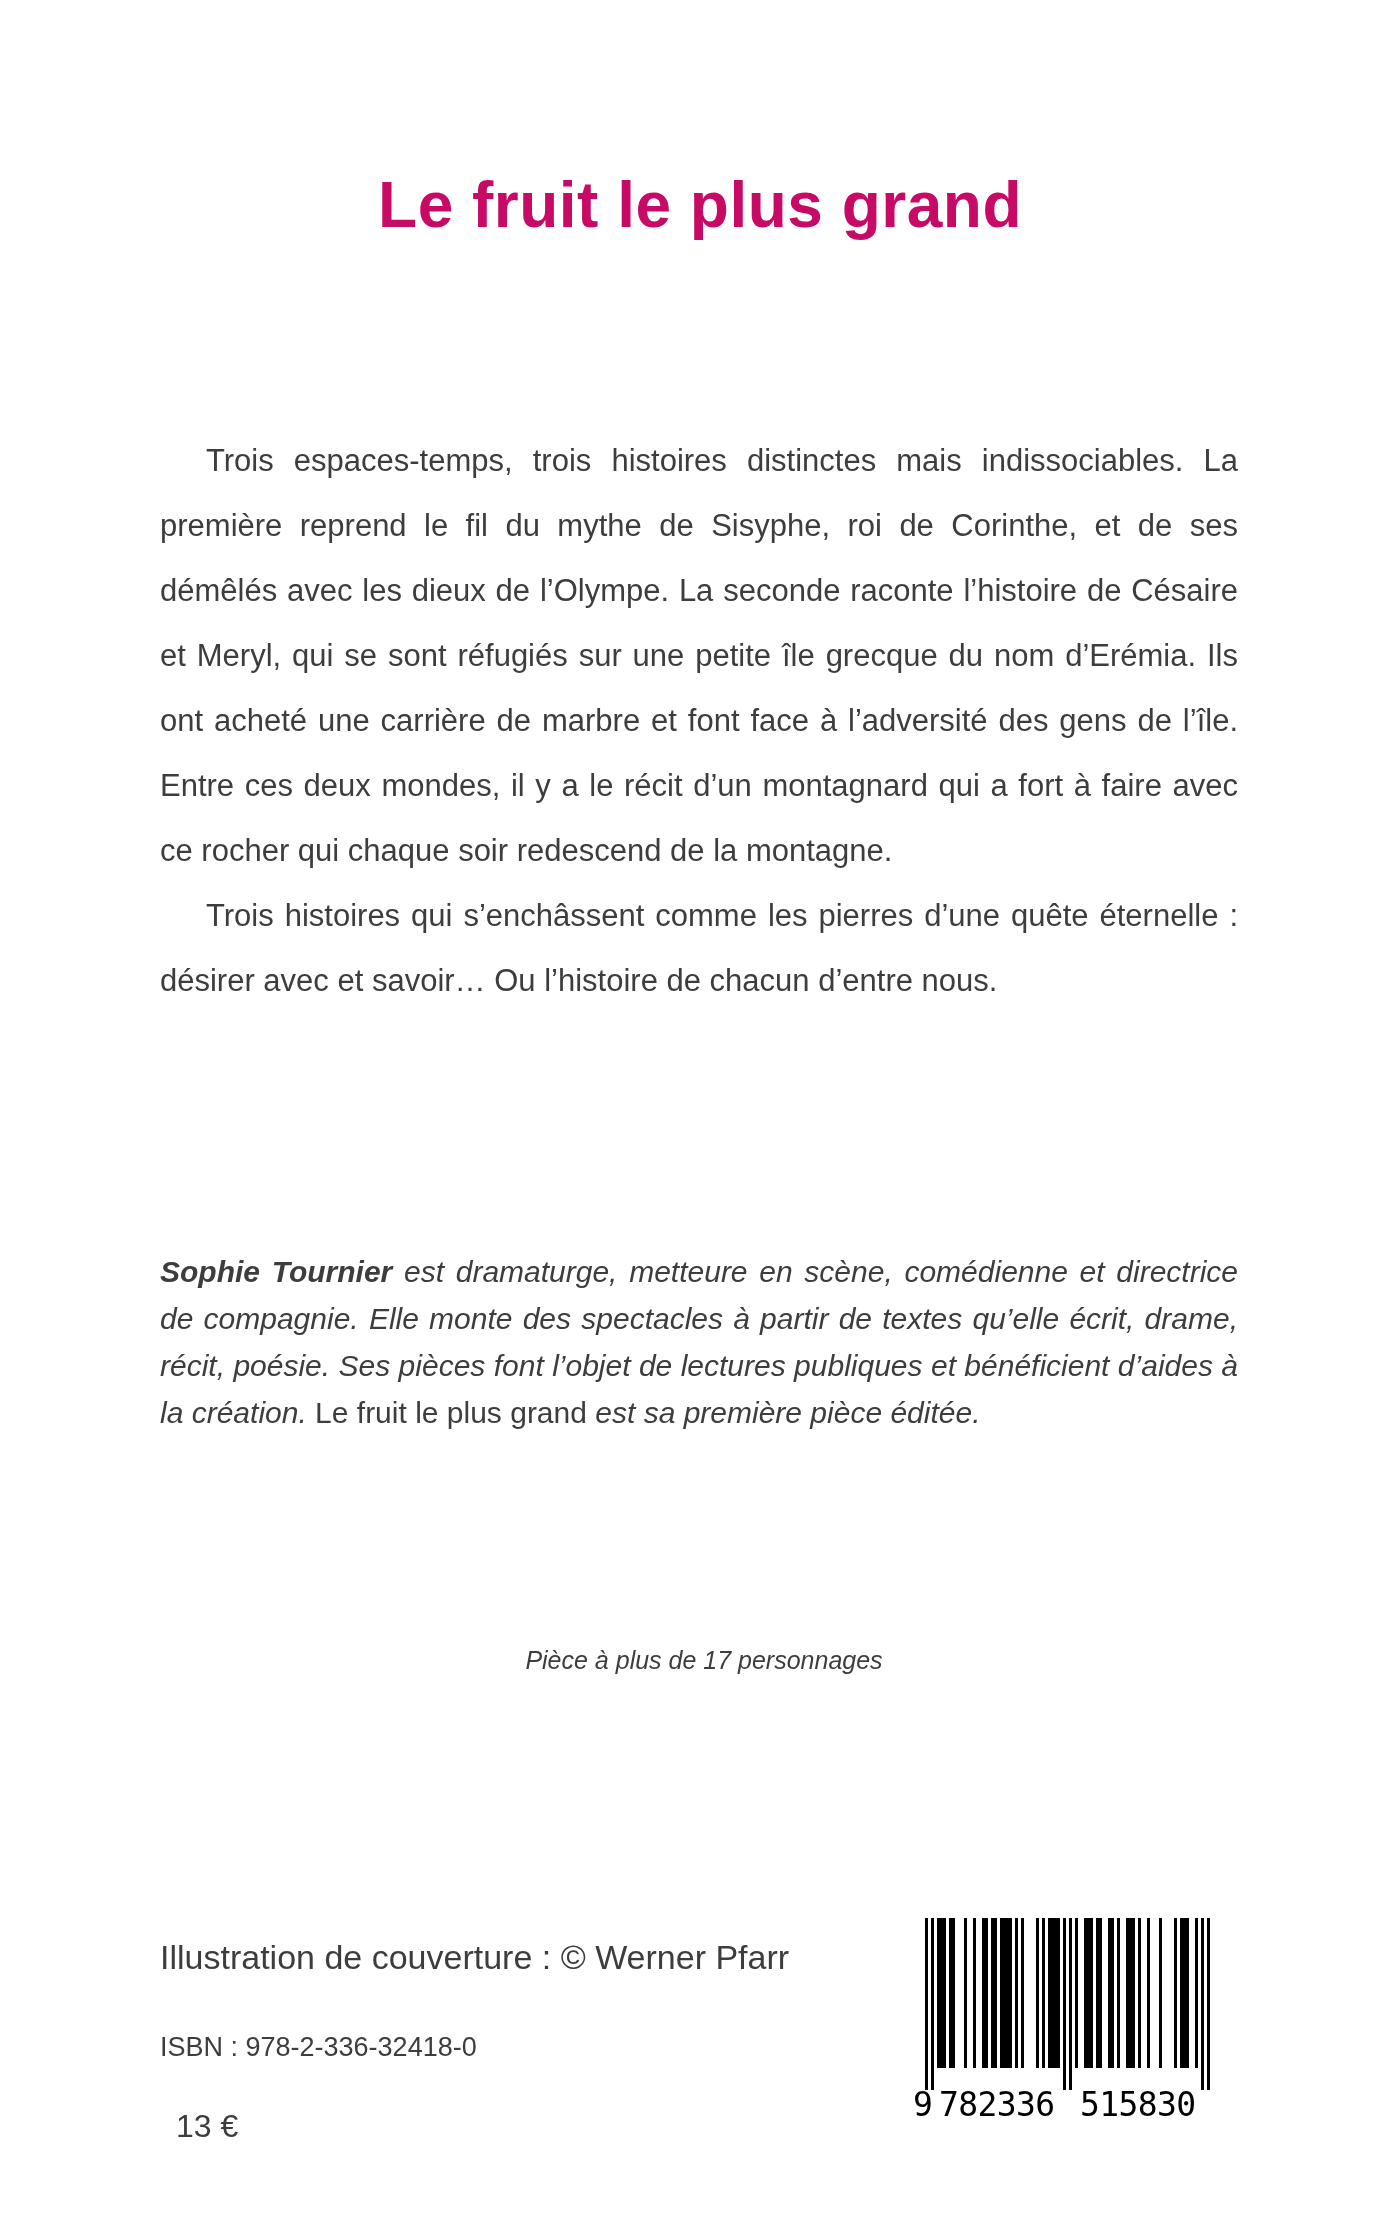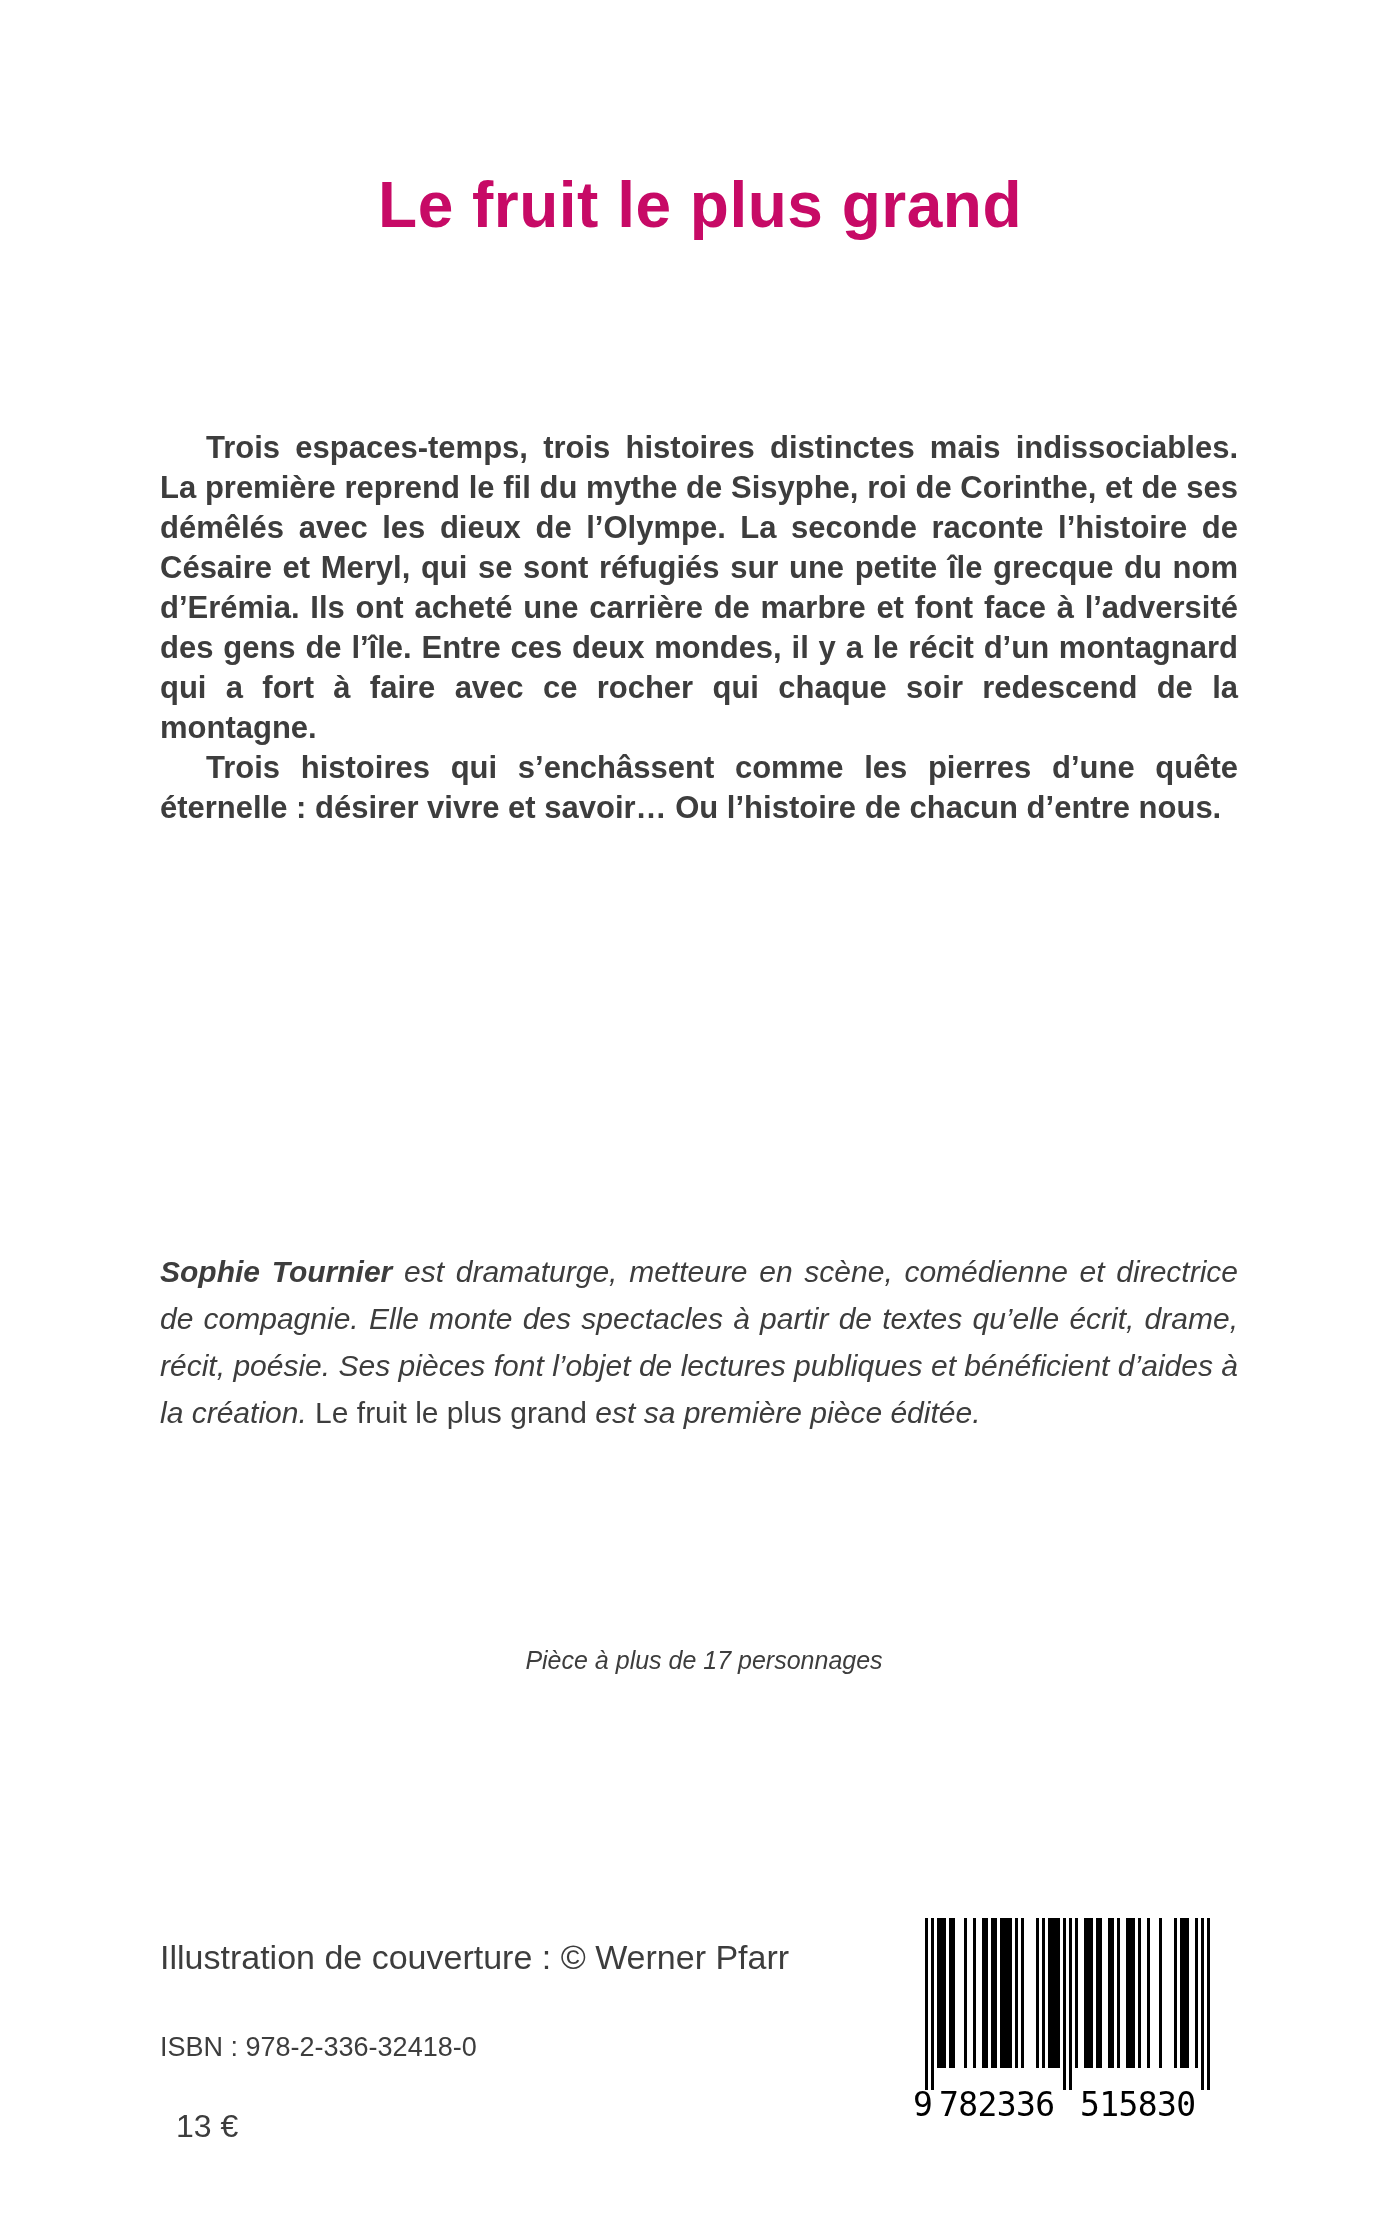--- a/index.html
+++ b/index.html
@@ -27,23 +27,22 @@
     letter-spacing: 0.5px;
     color: #c70a66;
     margin: 0;
   }
   .synopsis {
     position: absolute;
     top: 428px;
     left: 160px;
     width: 1078px;
     font-size: 31px;
-    line-height: 40px;
+    line-height: 65px;
     text-align: justify;
-    font-weight: bold;
   }
   .synopsis p {
     margin: 0;
     text-indent: 46px;
   }
   .bio {
     position: absolute;
     top: 1248px;
     left: 160px;
     width: 1078px;
@@ -106,21 +105,21 @@
 </style>
 </head>
 <body>
 
 <div class="page">
 
   <h1 class="title" style="color: rgb(199, 10, 102);">Le fruit le plus grand</h1>
 
   <div class="synopsis">
     <p>Trois espaces-temps, trois histoires distinctes mais indissociables. La première reprend le fil du mythe de Sisyphe, roi de Corinthe, et de ses démêlés avec les dieux de l’Olympe. La seconde raconte l’histoire de Césaire et Meryl, qui se sont réfugiés sur une petite île grecque du nom d’Erémia. Ils ont acheté une carrière de marbre et font face à l’adversité des gens de l’île. Entre ces deux mondes, il y a le récit d’un montagnard qui a fort à faire avec ce rocher qui chaque soir redescend de la montagne.</p>
-    <p>Trois histoires qui s’enchâssent comme les pierres d’une quête éternelle : désirer vivre et savoir… Ou l’histoire de chacun d’entre nous.</p>
+    <p>Trois histoires qui s’enchâssent comme les pierres d’une quête éternelle : désirer avec et savoir… Ou l’histoire de chacun d’entre nous.</p>
   </div>
 
   <p class="bio"><span class="author">Sophie Tournier</span><span> est dramaturge, metteure en scène, comédienne et directrice de compagnie. Elle monte des spectacles à partir de textes qu’elle écrit, drame, récit, poésie. Ses pièces font l’objet de lectures publiques et bénéficient d’aides à la création. </span><span class="roman">Le fruit le plus grand</span><span> est sa première pièce éditée.</span></p>
 
   <p class="note">Pièce à plus de 17 personnages</p>
 
   <p class="credit">Illustration de couverture : © Werner Pfarr</p>
 
   <p class="isbn">ISBN : 978-2-336-32418-0</p>
 

